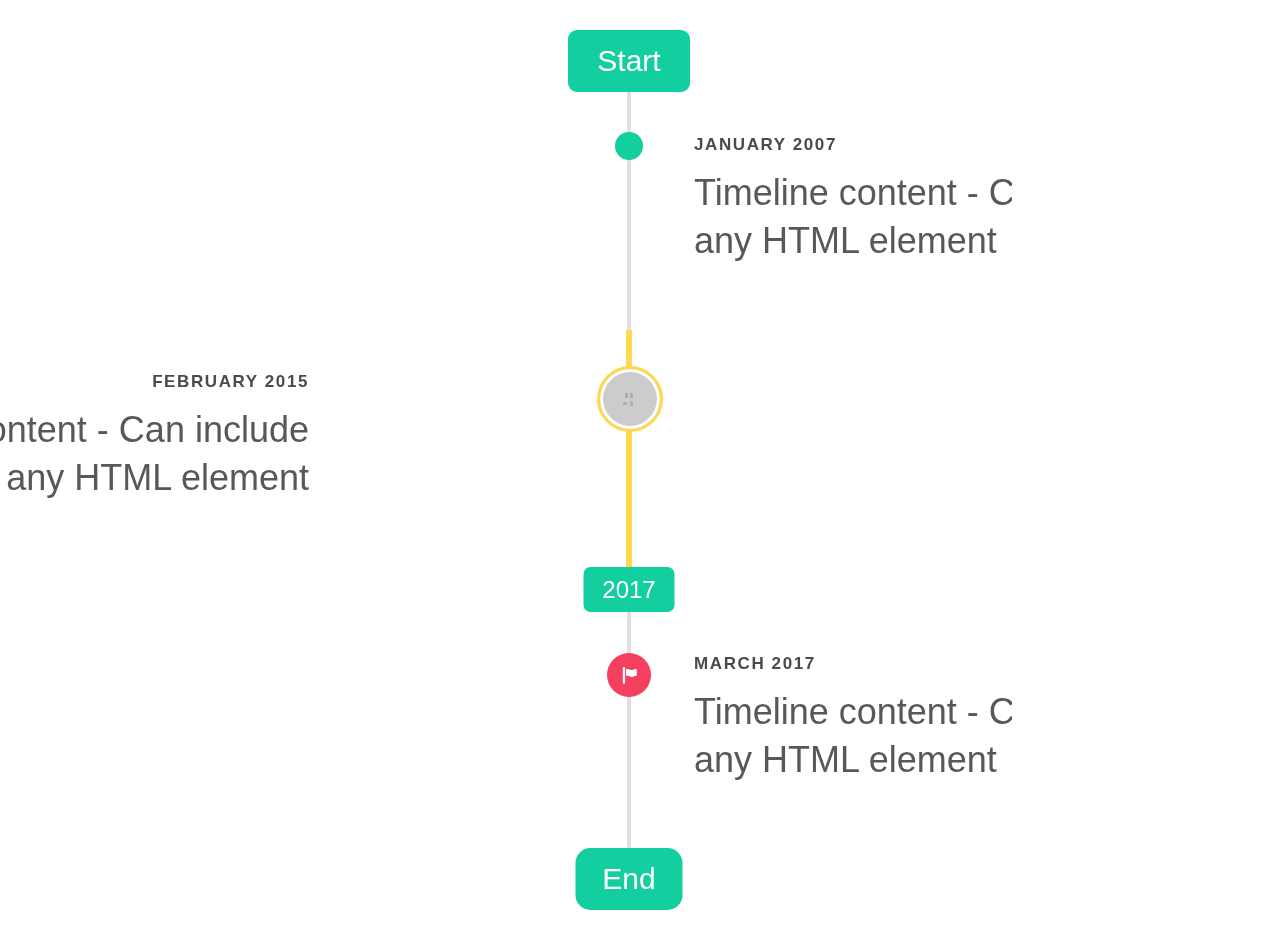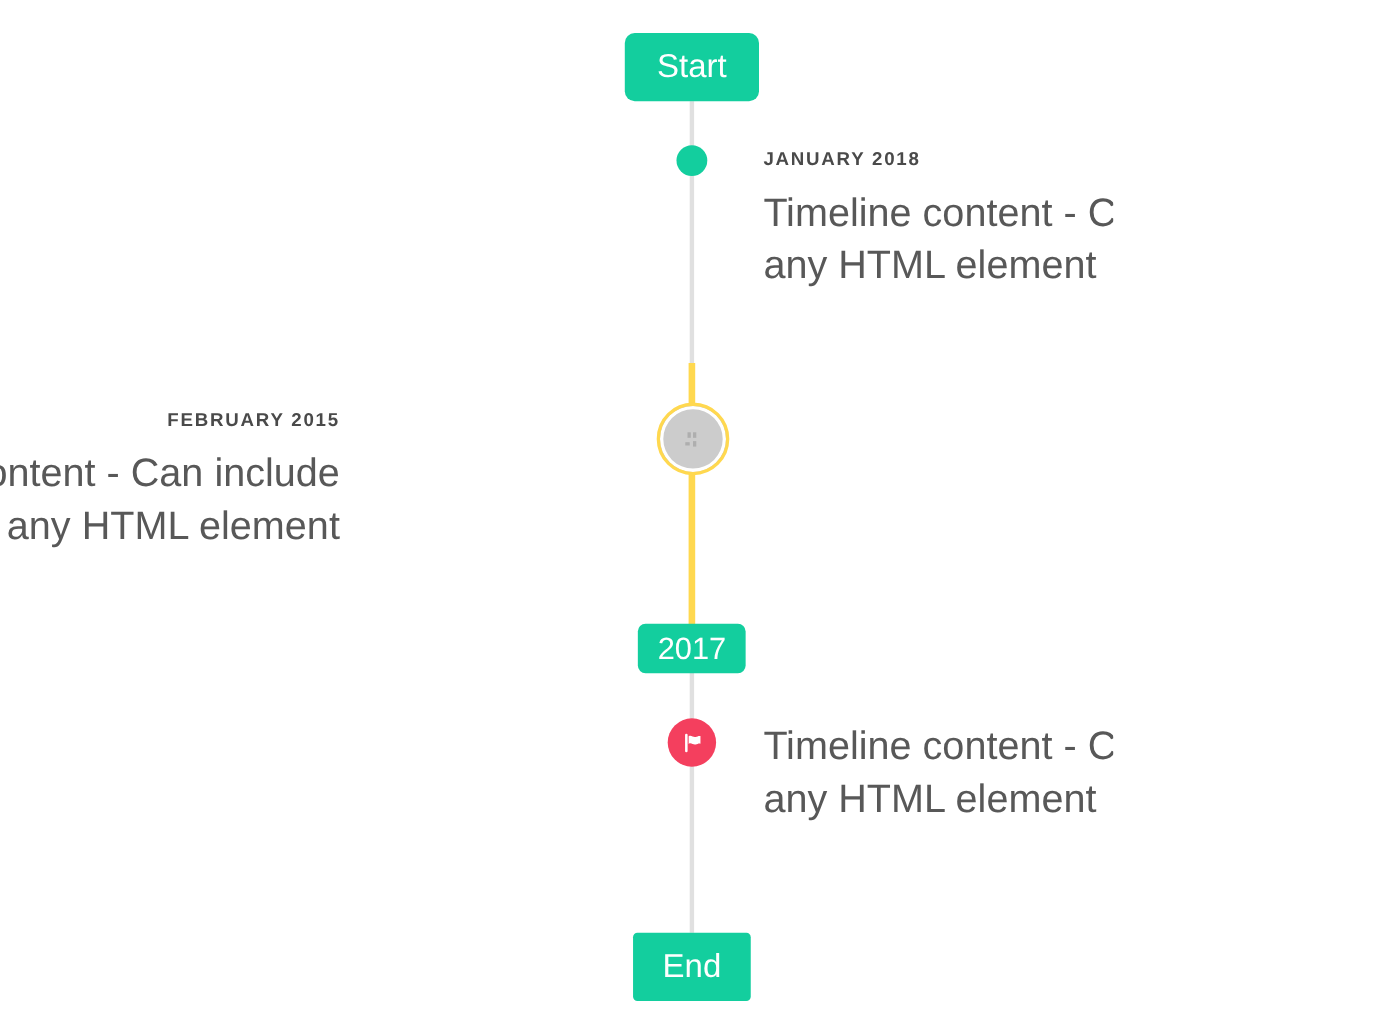--- a/index.html
+++ b/index.html
@@ -13,22 +13,22 @@
   .canvas{position:relative;width:1012px;height:938px;background:var(--pageBg);overflow:hidden;}
 
   
   .line{position:absolute;left:627px;width:4px;top:92px;height:756px;background:var(--line);z-index:1;}
   .line-highlight{position:absolute;left:626px;width:6px;top:330px;height:238px;background:var(--yellow);z-index:2;}
 
   
   .badge{position:absolute;left:629px;transform:translateX(-50%);display:flex;align-items:center;justify-content:center;
          background:var(--teal);color:var(--badgeText);z-index:3;}
   .badge.start{top:30px;height:62px;min-width:122px;border-radius:9px;font-size:30px;padding:0 26px;}
-  .badge.year{top:567px;height:45px;min-width:91px;border-radius:7px;font-size:28px;padding:0 18px;}
-  .badge.end{top:848px;height:62px;min-width:107px;border-radius:4px;font-size:30px;padding:0 26px;}
+  .badge.year{top:567px;height:45px;min-width:91px;border-radius:7px;font-size:24px;padding:0 18px;}
+  .badge.end{top:848px;height:62px;min-width:107px;border-radius:15px;font-size:30px;padding:0 26px;}
 
   
   .marker{position:absolute;z-index:3;border-radius:50%;}
   .marker.dot{left:615px;top:132px;width:28px;height:28px;background:var(--teal);}
   .marker.image{left:597px;top:366px;width:66px;height:66px;background:var(--markerFill);
                 border:3px solid var(--yellow);box-shadow:inset 0 0 0 3px var(--pageBg);
                 display:flex;align-items:center;justify-content:center;}
   .marker.flag{left:607px;top:653px;width:44px;height:44px;background:var(--pink);
                display:flex;align-items:center;justify-content:center;}
 
@@ -58,21 +58,21 @@
 
 <div class="canvas">
 
   <div class="line"></div>
   <div class="line-highlight"></div>
 
   <div class="badge start">Start</div>
 
   <div class="marker dot"></div>
   <div class="item right i-jan">
-    <div class="date">JANUARY 2018</div>
+    <div class="date">JANUARY 2007</div>
     <div class="content">Timeline content - Can include any HTML element</div>
   </div>
 
   <div class="marker image">
     <span class="img-placeholder">
         <i></i>
         <i></i>
         <i></i>
         <i></i>
       </span>
@@ -84,18 +84,19 @@
 
   <div class="badge year">2017</div>
 
   <div class="marker flag">
     <svg class="flag-icon" width="23" height="23" viewBox="0 0 24 24">
       <line x1="6.2" y1="4.4" x2="6.2" y2="19.6" stroke="#ffffff" stroke-width="2.4" stroke-linecap="round"></line>
       <path d="M8.4 5.6 C10.8 4.0, 12.6 6.8, 15.0 6.2 C16.9 5.7, 18.0 4.8, 19.6 5.4 L19.6 12.6 C18.0 12.0, 16.9 12.9, 15.0 13.4 C12.6 14.0, 10.8 11.2, 8.4 12.8 Z" fill="#ffffff"></path>
     </svg>
   </div>
   <div class="item right i-mar">
+    <div class="date">MARCH 2017</div>
     <div class="content">Timeline content - Can include any HTML element</div>
   </div>
 
   <div class="badge end">End</div>
 
 </div>
 
 </body></html>

